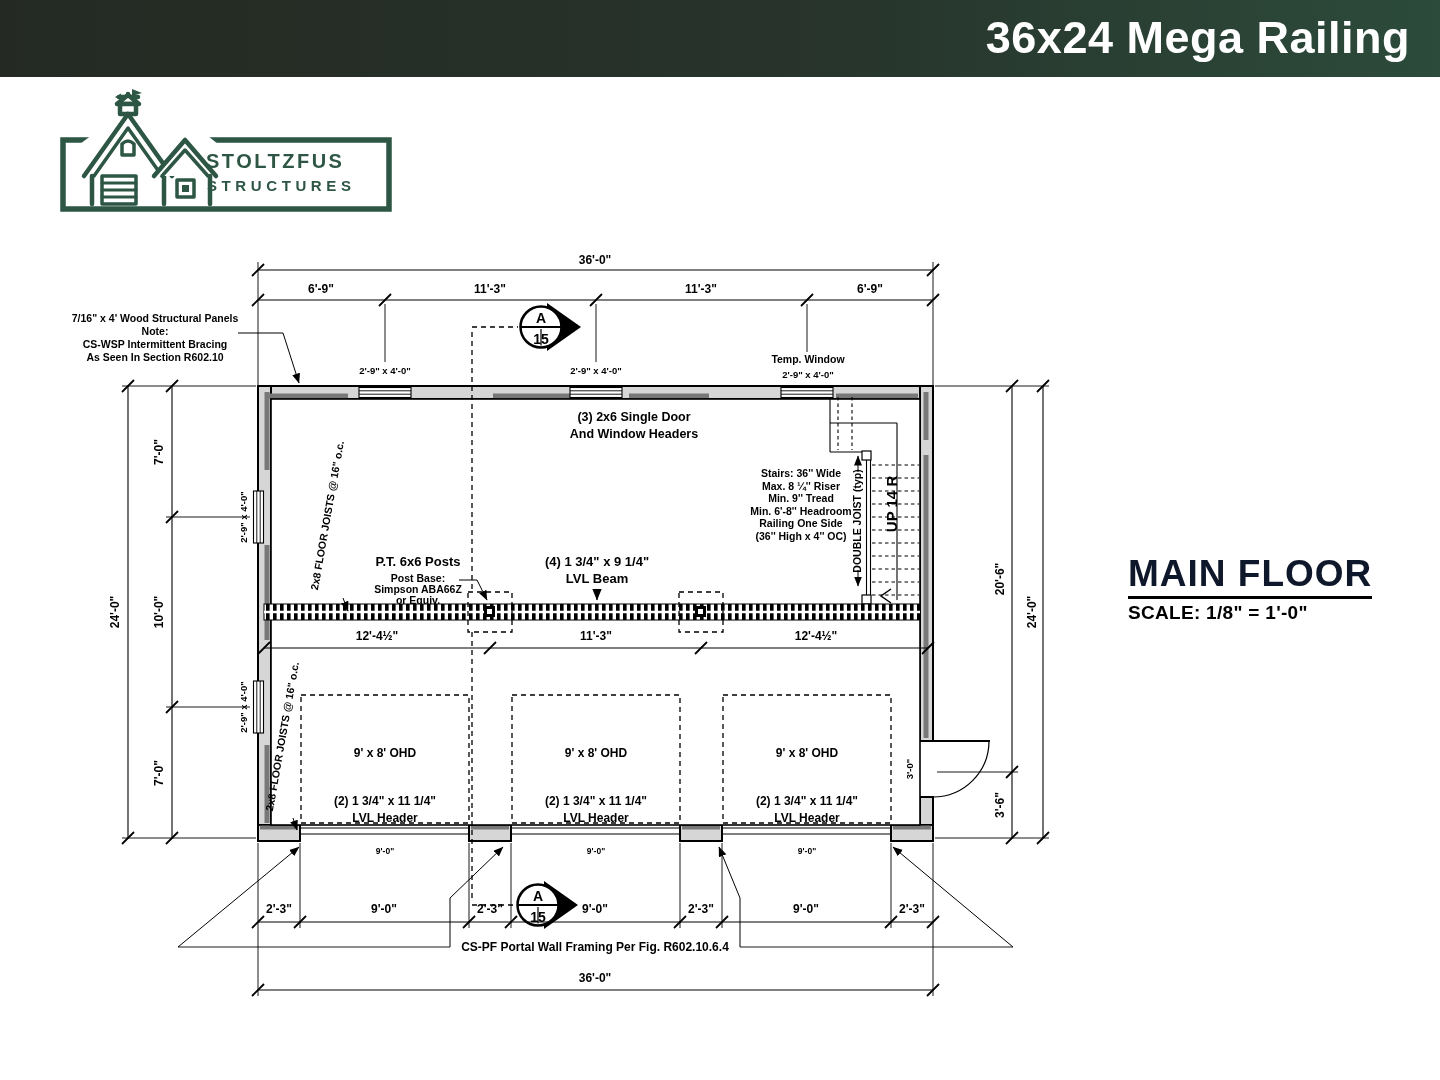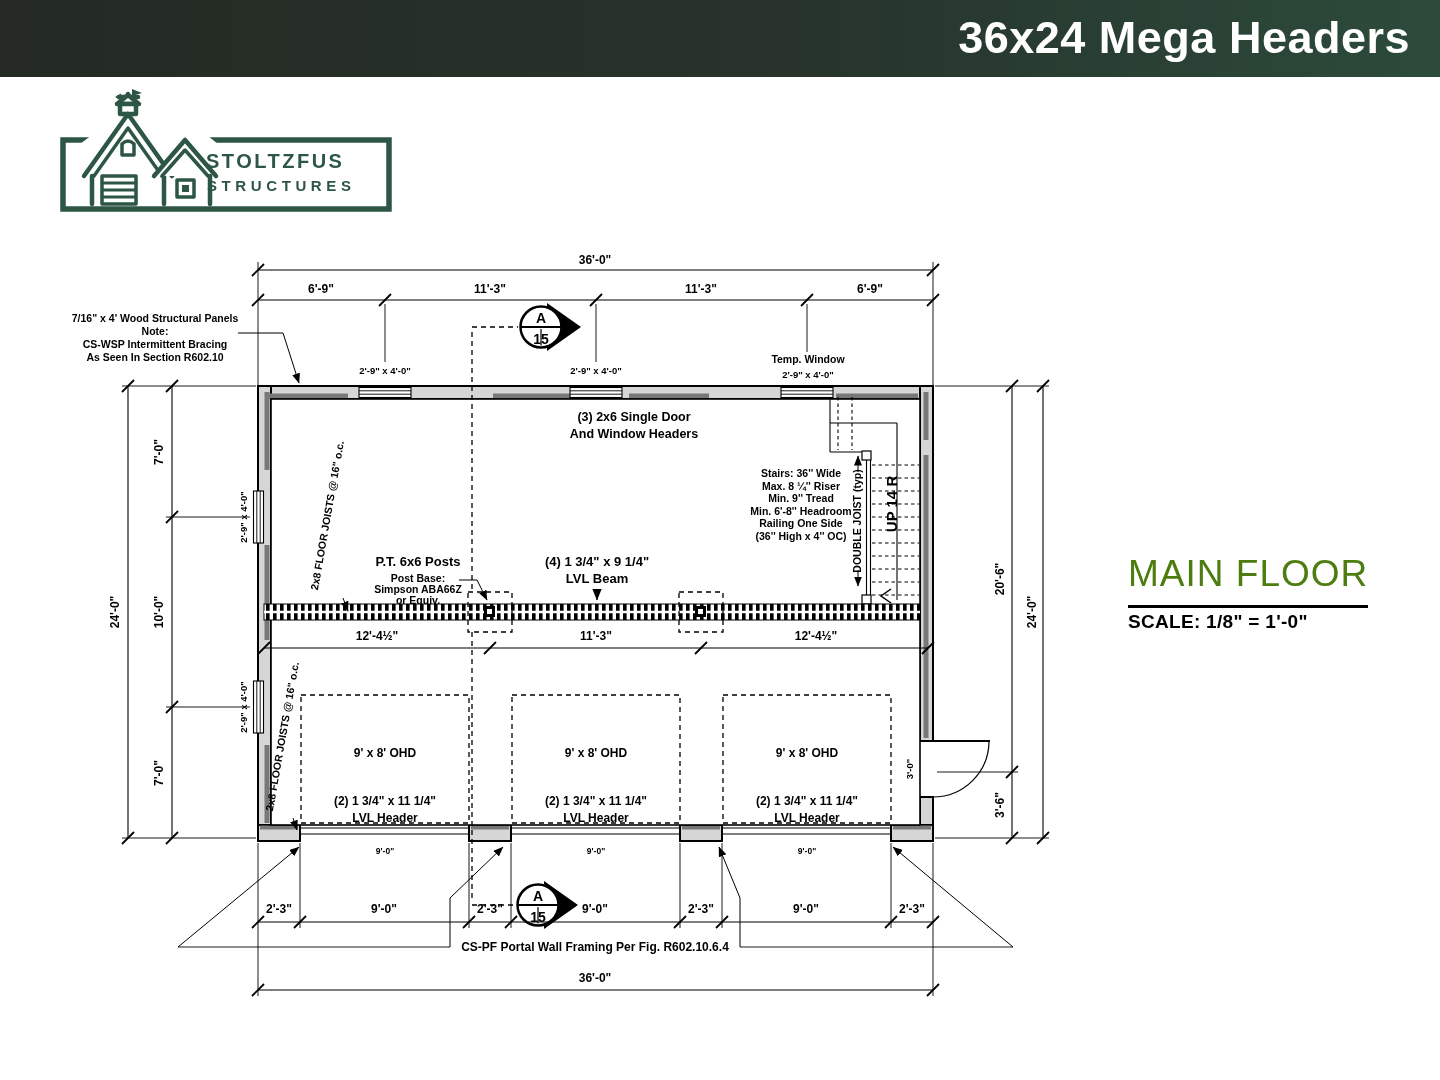--- a/index.html
+++ b/index.html
@@ -7,22 +7,22 @@
        font-family:"Liberation Sans",sans-serif;}
   .header{position:absolute;left:0;top:0;width:1440px;height:77px;
           background:linear-gradient(90deg,#242A23 0%,#27332B 55%,#2C4B3B 100%);z-index:5;}
   .header-title{position:absolute;right:30px;top:50%;transform:translateY(-52%);
           color:#fff;font-size:45px;letter-spacing:.5px;white-space:nowrap;}
   .header-title .light{font-weight:700;}
   .header-title .heavy{font-weight:700;}
   .logo-svg{position:absolute;left:58px;top:88px;z-index:4;}
   .plan-svg{position:absolute;left:0;top:0;z-index:1;}
   .titleblock{position:absolute;left:1128px;top:553px;z-index:2;}
-  .tb-title{font-size:37px;font-weight:400;color:#4d7c0f;letter-spacing:1px;
-            border-bottom:3.5px solid #000;padding-bottom:10px;display:inline-block;}
+  .tb-title{font-size:37px;font-weight:700;color:#0f172a;letter-spacing:1px;
+            border-bottom:3.5px solid #000;padding-bottom:1px;display:inline-block;}
   .tb-scale{font-size:19px;font-weight:700;color:#000;margin-top:3px;letter-spacing:.3px;}
   
   .ln{stroke:#000;stroke-width:1.1;fill:none;}
   .xln{stroke:#000;stroke-width:0.9;fill:none;}
   .dash{stroke:#000;stroke-width:1.3;fill:none;stroke-dasharray:5 4;}
   .dashs{stroke:#000;stroke-width:1.1;fill:none;stroke-dasharray:3.5 3;}
   .wall{fill:#D6D6D6;stroke:#000;stroke-width:2;}
   .panel{fill:#787878;stroke:none;}
   .dimtxt{font:bold 12px "Liberation Sans",sans-serif;fill:#000;text-anchor:middle;}
   .dimtxt-s{font:bold 9.5px "Liberation Sans",sans-serif;fill:#000;text-anchor:middle;}
@@ -31,21 +31,21 @@
   .note-l{font:bold 12.5px "Liberation Sans",sans-serif;fill:#000;text-anchor:middle;}
   .note-xl{font:bold 13px "Liberation Sans",sans-serif;fill:#000;text-anchor:middle;}
   .mk{font:bold 14px "Liberation Sans",sans-serif;fill:#000;text-anchor:middle;}
 </style>
 </head>
 <body>
 
 <div class="header">
   <div class="header-title">
     <span class="light">36x24</span>
-    <span class="heavy">Mega Headers</span>
+    <span class="heavy">Mega Railing</span>
   </div>
 </div>
 
 <svg class="logo-svg" width="340" height="132" viewBox="0 0 340 132">
   <g stroke="#2D5645" fill="none" stroke-width="5.5">
     <rect x="5" y="52" width="326" height="69"></rect>
   </g>
   <g>
 
     <polygon points="22,56 70,20 150,48 160,56 160,117 22,117" fill="#fff" stroke="none"></polygon>

